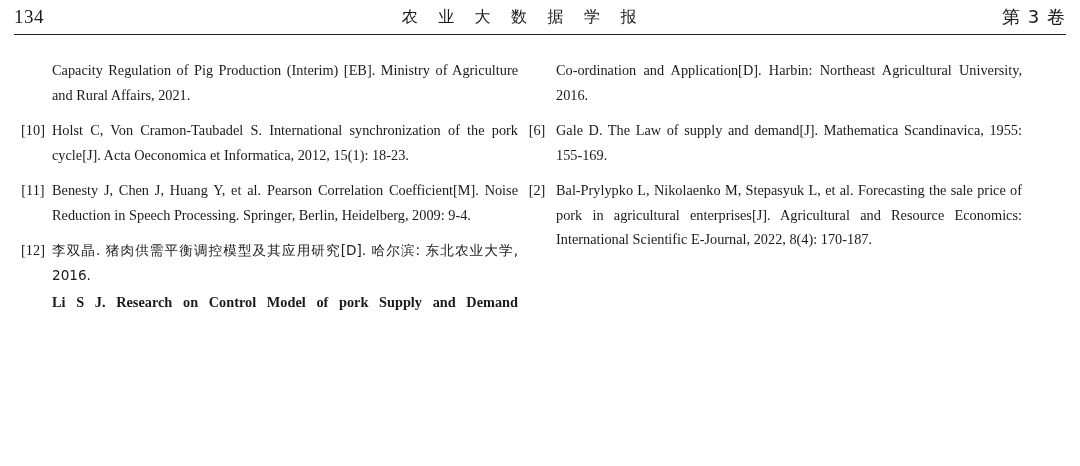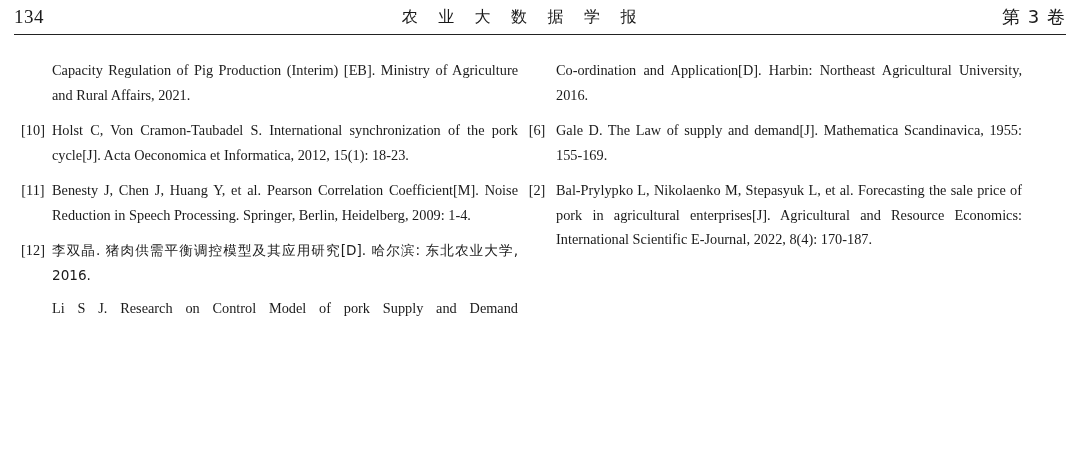--- a/index.html
+++ b/index.html
@@ -86,21 +86,22 @@
     
   }
   .ref-body {
     flex: 1;
     text-align: justify;
     text-justify: inter-word;
     hyphens: none;
   }
   .ref-sub {
     display: block;
-    margin-top: 8px;
+    margin-top: 2px;
+    font-weight: bold;
   }
   .last-line-stretch {
     
     text-align-last: justify;
   }
 </style>
 </head>
 <body>
 
 <div class="page">
@@ -121,21 +122,21 @@
         <div class="ref-body">Capacity Regulation of Pig Production (Interim) [EB]. Ministry of Agriculture and Rural Affairs, 2021.</div>
       </div>
 
       <div class="ref">
         <div class="ref-marker">[10]</div>
         <div class="ref-body">Holst C, Von Cramon-Taubadel S. International synchronization of the pork cycle[J]. Acta Oeconomica et Informatica, 2012, 15(1): 18-23.</div>
       </div>
 
       <div class="ref">
         <div class="ref-marker">[11]</div>
-        <div class="ref-body">Benesty J, Chen J, Huang Y, et al. Pearson Correlation Coefficient[M]. Noise Reduction in Speech Processing. Springer, Berlin, Heidelberg, 2009: 1-4.</div>
+        <div class="ref-body">Benesty J, Chen J, Huang Y, et al. Pearson Correlation Coefficient[M]. Noise Reduction in Speech Processing. Springer, Berlin, Heidelberg, 2009: 9-4.</div>
       </div>
 
       <div class="ref">
         <div class="ref-marker">[12]</div>
         <div class="ref-body">
           <span class="cjk-line" style="font-family:'DejaVu Sans',sans-serif;font-size:13.6px;">李双晶. 猪肉供需平衡调控模型及其应用研究[D]. 哈尔滨: 东北农业大学, 2016.</span>
           <span class="ref-sub last-line-stretch">Li S J. Research on Control Model of pork Supply and Demand</span>
         </div>
       </div>
 

